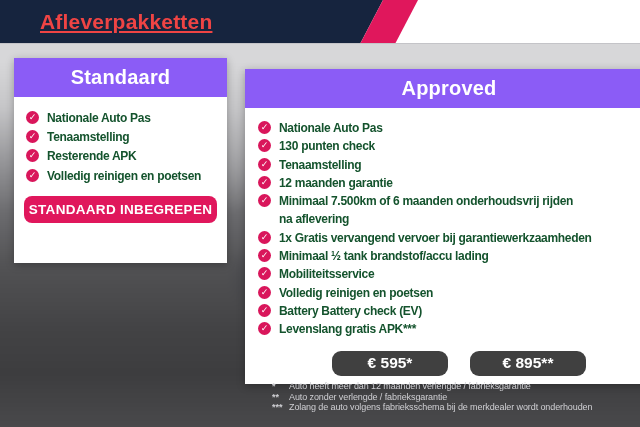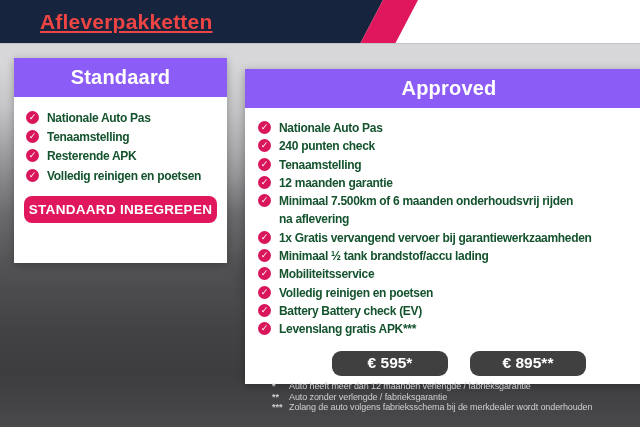--- a/index.html
+++ b/index.html
@@ -100,21 +100,21 @@
     <div class="card-head">
       <span class="card-title">Approved</span>
     </div>
     <div class="list">
       <div class="row">
         <span class="check"></span>
         <span class="item">Nationale Auto Pas</span>
       </div>
       <div class="row">
         <span class="check"></span>
-        <span class="item">240 punten check</span>
+        <span class="item">130 punten check</span>
       </div>
       <div class="row">
         <span class="check"></span>
         <span class="item">Tenaamstelling</span>
       </div>
       <div class="row">
         <span class="check"></span>
         <span class="item">12 maanden garantie</span>
       </div>
       <div class="row">

